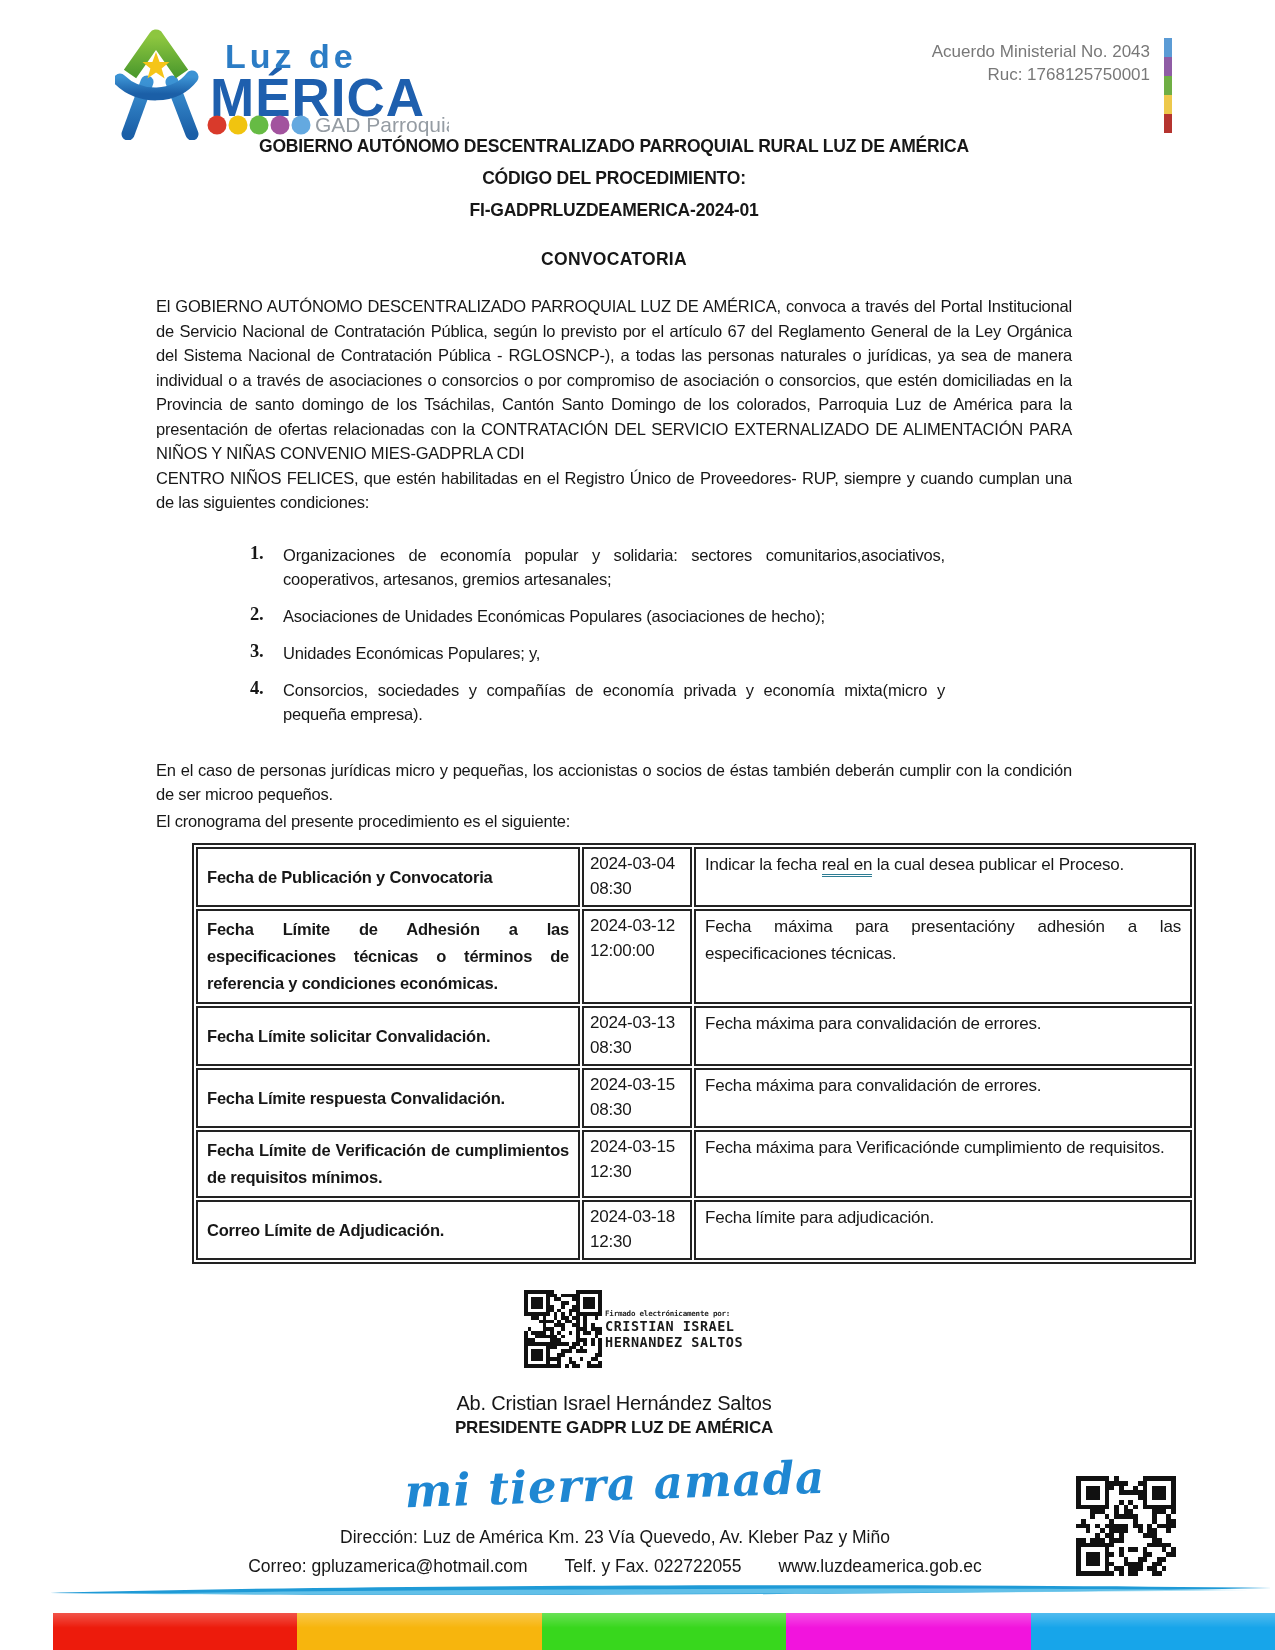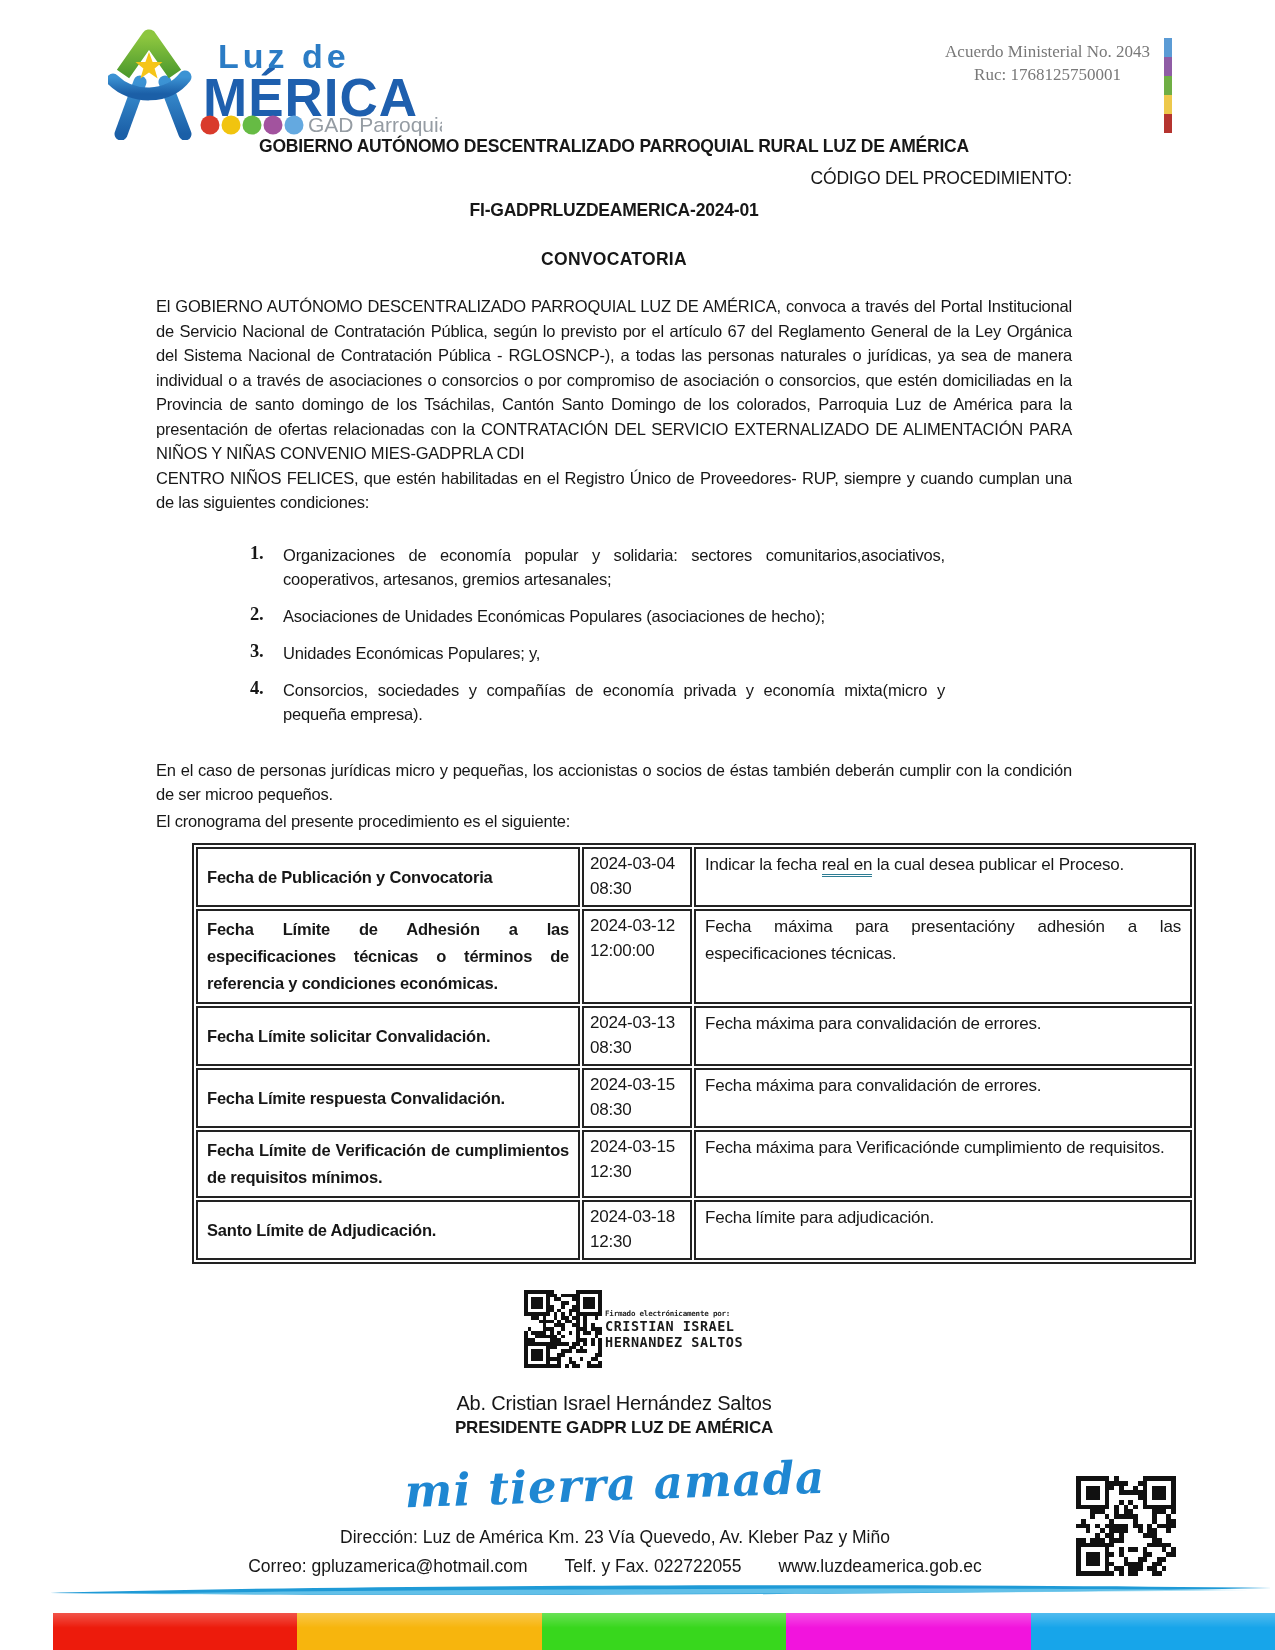--- a/index.html
+++ b/index.html
@@ -1,29 +1,29 @@
 <!DOCTYPE html>
 <html><head>
 <meta charset="utf-8">
 <style>
   html,body{margin:0;padding:0;background:#fff;}
   .page{position:relative;width:1275px;height:1650px;background:#fff;overflow:hidden;
         font-family:"Liberation Sans",sans-serif;color:#171717;}
 
   
-  .logo{position:absolute;left:108px;top:24px;width:334px;height:116px;}
-  .hdr-right{position:absolute;top:40px;right:125px;text-align:center;color:#787878;
-             font-size:17px;line-height:23px;font-family:Liberation Serif, serif;}
+  .logo{position:absolute;left:115px;top:24px;width:334px;height:116px;}
+  .hdr-right{position:absolute;top:40px;right:125px;text-align:right;color:#787878;
+             font-size:17px;line-height:23px;}
   .vbar{position:absolute;left:1164px;top:38px;width:8px;}
   .vseg{height:19px;width:8px;}
 
   
   .doc-body{position:absolute;left:156px;top:136px;width:916px;letter-spacing:-0.2px;}
   .t-org{font-weight:700;font-size:17.5px;text-align:center;}
-  .t-code{font-weight:400;font-size:17.5px;text-align:right;margin-top:11px;}
+  .t-code{font-weight:700;font-size:17.5px;text-align:center;margin-top:11px;}
   .t-val{font-weight:700;font-size:17.5px;text-align:center;margin-top:11px;}
   .h-conv{font-weight:700;font-size:17.5px;text-align:center;margin-top:28px;letter-spacing:.3px;}
   .para{font-size:16.5px;line-height:24.5px;text-align:justify;}
   .p1{margin-top:24px;}
   .p2{margin-top:0;}
   .cond-list{margin-top:28px;padding-left:94px;}
   .cond-item{display:flex;margin-bottom:13px;}
   .cond-num{width:33px;font-family:"Liberation Serif",serif;font-weight:700;font-size:18.5px;}
   .cond-text{max-width:662px;font-size:16.5px;line-height:24px;text-align:justify;}
   .p3{margin-top:32px;}
@@ -182,21 +182,21 @@
           </tr>
           <tr>
             <td class="c-label">Fecha Límite de Verificación de cumplimientos de requisitos mínimos.</td>
             <td class="c-date">
               <div>2024-03-15</div>
               <div>12:30</div>
             </td>
             <td class="c-note"><span>Fecha máxima para Verificaciónde cumplimiento de requisitos.</span></td>
           </tr>
           <tr>
-            <td class="c-label">Santo Límite de Adjudicación.</td>
+            <td class="c-label">Correo Límite de Adjudicación.</td>
             <td class="c-date">
               <div>2024-03-18</div>
               <div>12:30</div>
             </td>
             <td class="c-note"><span>Fecha límite para adjudicación.</span></td>
           </tr>
         </tbody>
     </table>
 
     <div class="sig-stamp">

